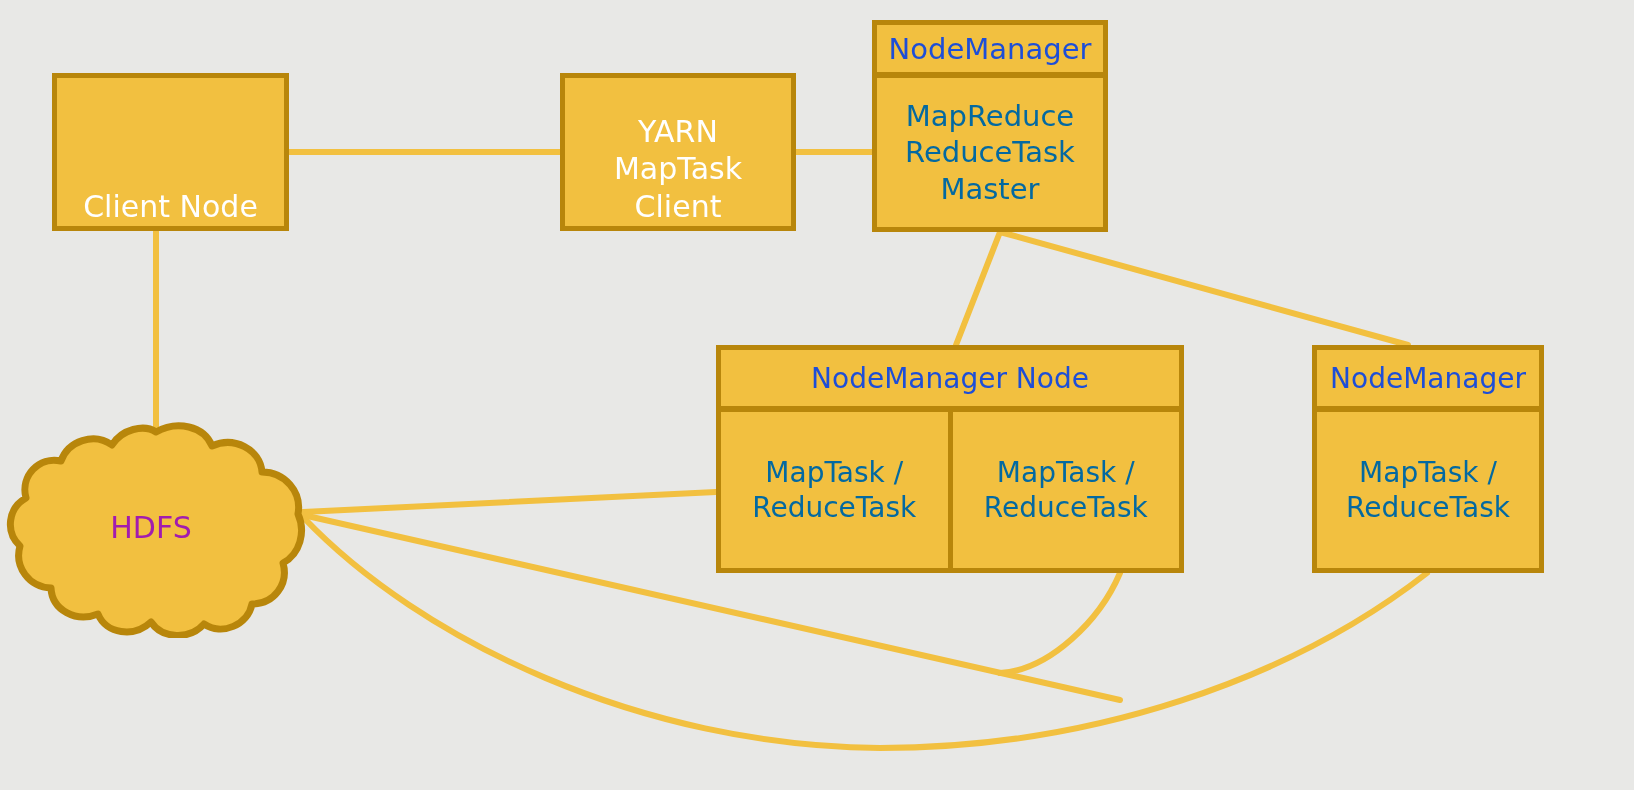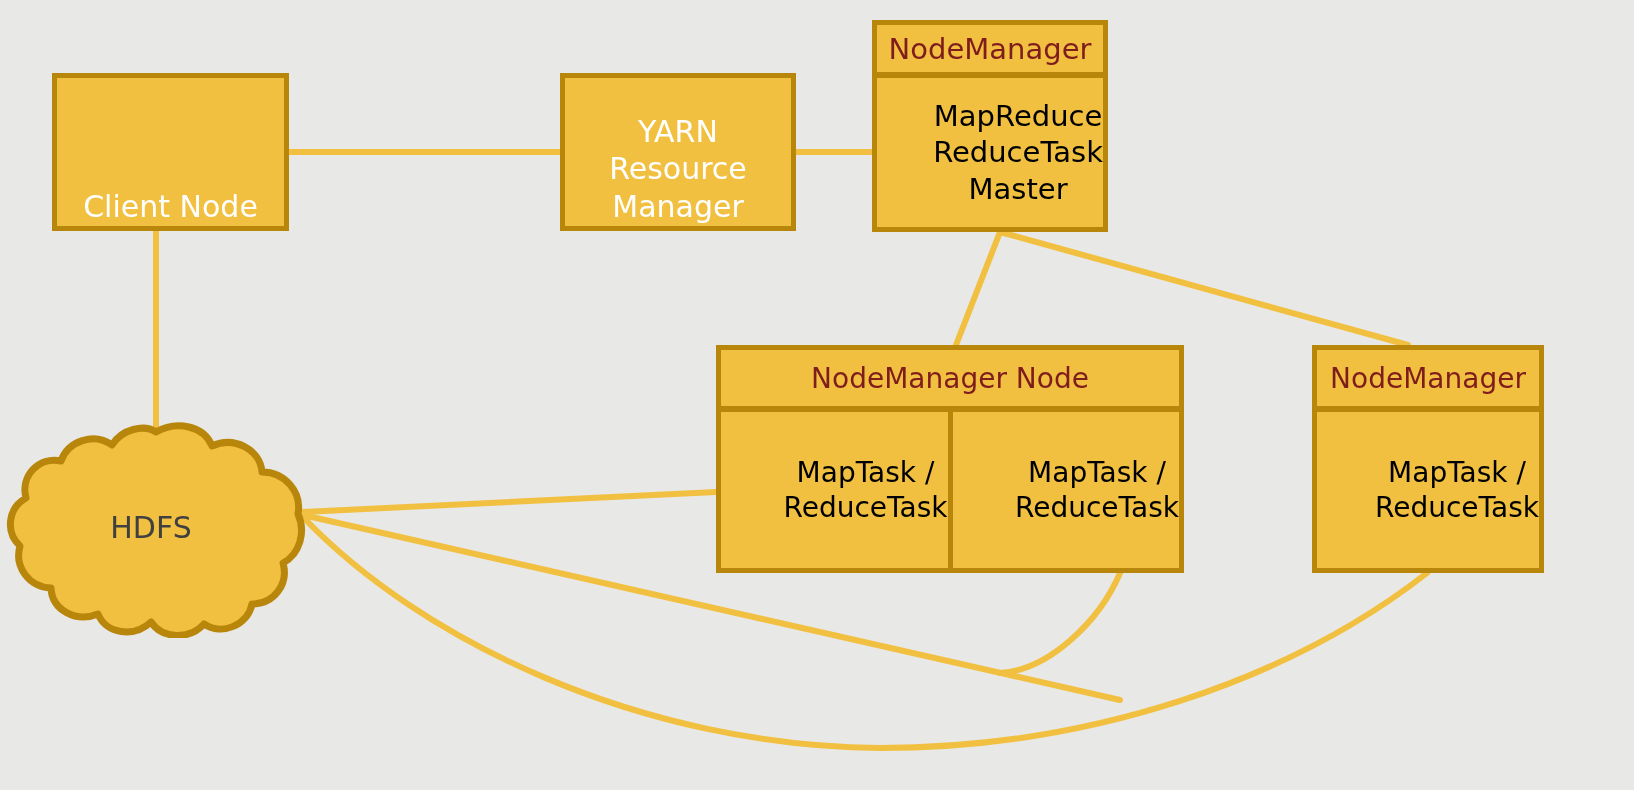--- a/index.html
+++ b/index.html
@@ -38,40 +38,40 @@
   .simple-node {
     align-items: center;
     justify-content: flex-end;
     text-align: center;
     line-height: 1.26;
   }
   .node-header {
     background: #f2c040;
     border-bottom: 6px solid #b8860b;
     text-align: center;
-    color: #7f1d1d;
+    color: #1d4ed8;
     display: flex;
     align-items: center;
     justify-content: center;
     box-sizing: border-box;
     flex: none;
   }
   .node-body {
     flex: 1 1 auto;
     display: flex;
     box-sizing: border-box;
   }
   .node-cell {
     flex: 1 1 0;
     display: flex;
     align-items: center;
-    justify-content: flex-end;
+    justify-content: center;
     text-align: center;
     line-height: 1.26;
-    color: #000000;
+    color: #0369a1;
     box-sizing: border-box;
   }
   .node-cell + .node-cell {
     border-left: 5px solid #b8860b;
   }
 
   
   #client-node      { left: 52px;   top: 73px;  width: 237px; height: 158px; font-size: 30px; }
   #yarn-rm          { left: 560px;  top: 73px;  width: 236px; height: 158px; font-size: 30px; }
 
@@ -99,21 +99,21 @@
   #hdfs-cloud svg { display: block; width: 300px; height: 222px; }
   #hdfs-label {
     position: absolute;
     left: 0;
     top: 0;
     width: 300px;
     height: 222px;
     display: flex;
     align-items: center;
     justify-content: center;
-    color: #404040;
+    color: #a21caf;
     font-size: 30px;
     padding-right: 10px;
     box-sizing: border-box;
     pointer-events: none;
   }
 </style>
 </head>
 <body>
 
 <div id="canvas">
@@ -140,22 +140,22 @@
       <path d="M 1000,673 C 1050,670 1100,620 1120,573"></path>
     </g>
   </svg>
 
   <div class="node simple-node" id="client-node">
     <span>Client Node</span>
   </div>
 
   <div class="node simple-node" id="yarn-rm">
     <div>YARN</div>
-    <div>Resource</div>
-    <div>Manager</div>
+    <div>MapTask</div>
+    <div>Client</div>
   </div>
 
   <div class="node" id="nm-am">
     <div class="node-header">NodeManager</div>
     <div class="node-body">
       <div class="node-cell">
         <div>
           <div>MapReduce</div>
           <div>ReduceTask</div>
           <div>Master</div>

